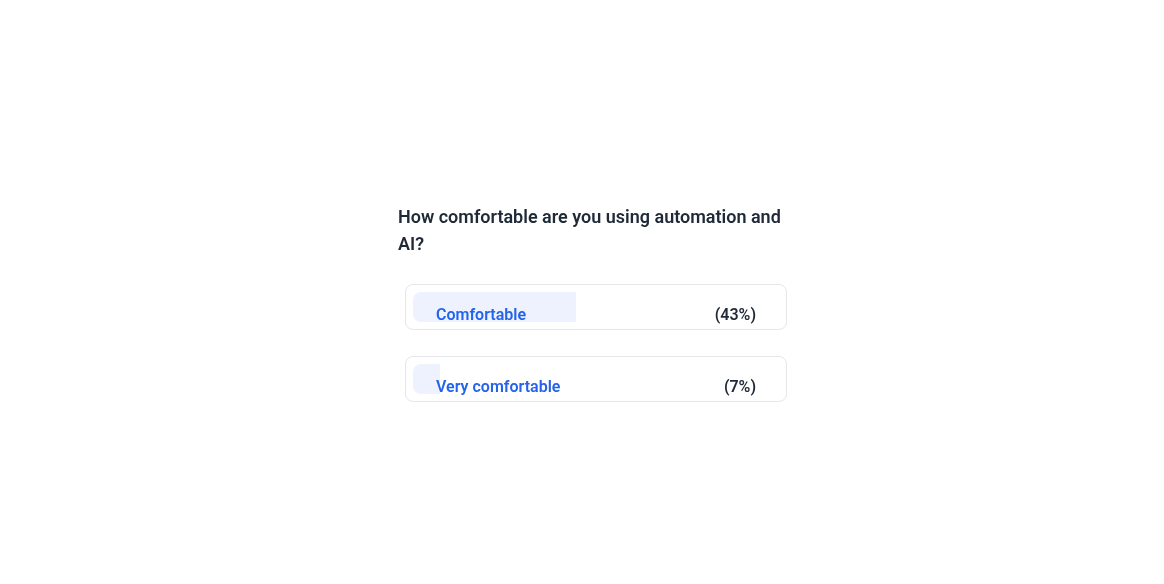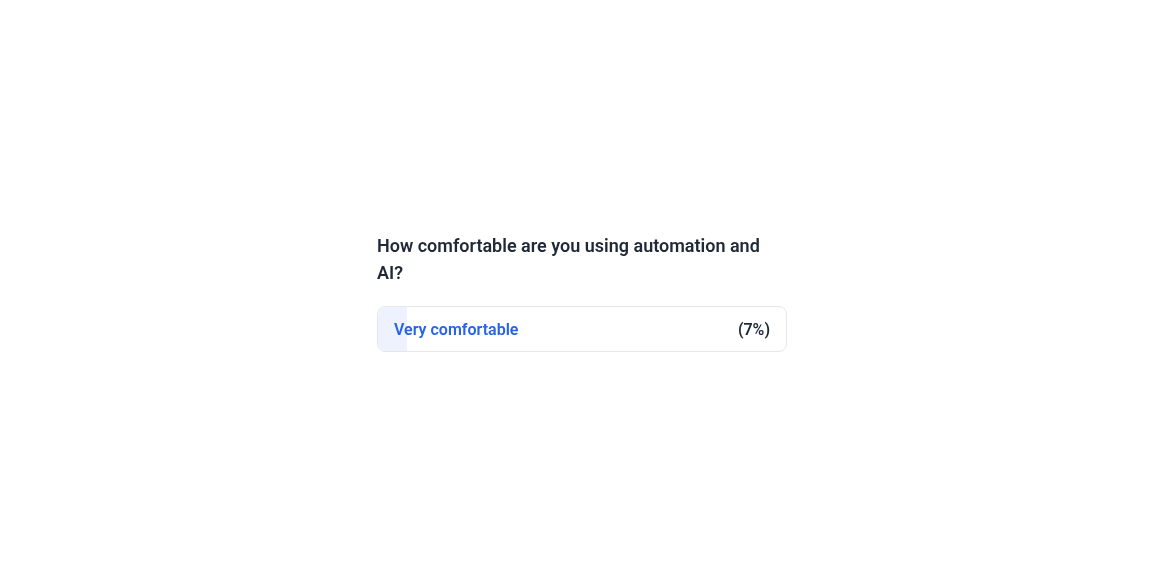--- a/index.html
+++ b/index.html
@@ -1,16 +1,16 @@
 <!DOCTYPE html>
 <html><head>
   <meta charset="utf-8">
   <style>
     * {
-      margin: 0;
+      margin: 7px;
       padding: 0;
       box-sizing: border-box;
     }
     body {
       font-family: -apple-system, BlinkMacSystemFont, "Segoe UI", Roboto, "Helvetica Neue", Arial, sans-serif;
       background: #ffffff;
       width: 1164px;
       height: 584px;
       display: flex;
       align-items: center;
@@ -67,20 +67,27 @@
       color: #1f2937;
     }
   </style>
 </head>
 <body>
 
 <div class="poll-container">
   <h2 class="poll-question">How comfortable are you using automation and AI?</h2>
   <div class="poll-options">
 
+    <div class="poll-option">
+      <div class="poll-bar" style="width:43%"></div>
+      <div class="poll-content">
+        <span class="poll-label">Comfortable</span>
+        <span class="poll-percent">(43%)</span>
+      </div>
+    </div>
 
 
 
     <div class="poll-option">
       <div class="poll-bar" style="width:7%"></div>
       <div class="poll-content">
         <span class="poll-label">Very comfortable</span>
         <span class="poll-percent">(7%)</span>
       </div>
     </div>

